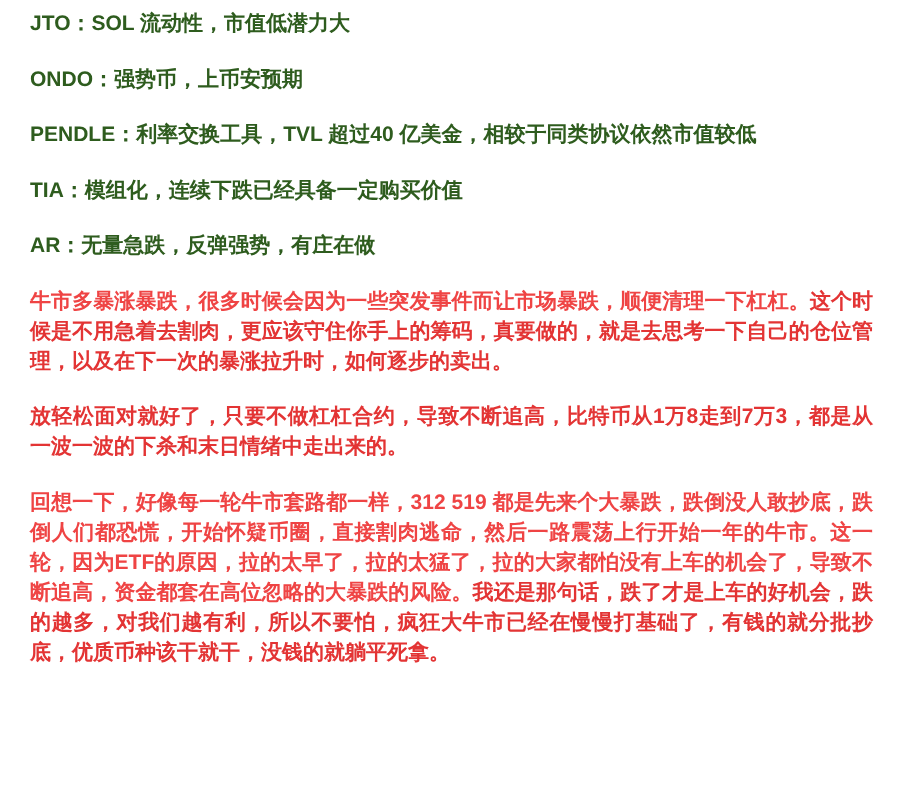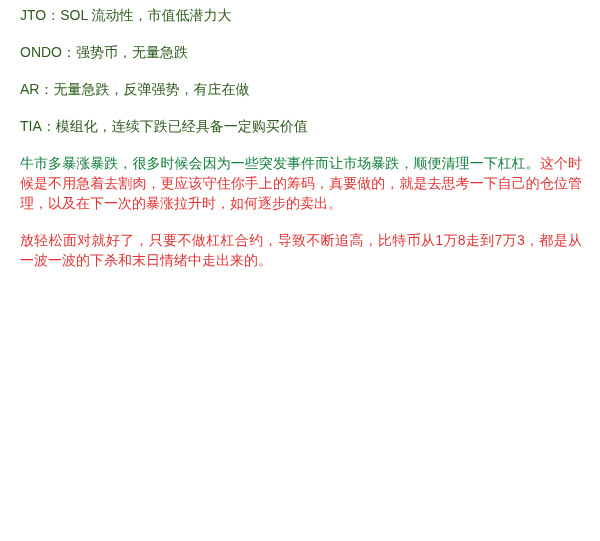--- a/index.html
+++ b/index.html
@@ -8,45 +8,47 @@
     background: #ffffff;
   }
   .doc {
     box-sizing: border-box;
     width: 600px;
     height: 541px;
     padding: 5px 18px 0 20px;
     background: #ffffff;
     font-family: "Liberation Sans", "DejaVu Sans", sans-serif;
     font-size: 14px;
-    font-weight: normal;
+    font-weight: bold;
     line-height: 20px;
     text-align: justify;
     overflow: hidden;
   }
   .doc p {
     margin: 0 0 17px 0;
   }
   .green { color: #2e5c1e; }
-  .black { color: #15803d; }
+  .black { color: #ef4444; }
   .red   { color: #e33434; }
 </style>
 </head>
 <body>
 
 <div class="doc">
 
   <p class="green">JTO：SOL 流动性，市值低潜力大</p>
 
-  <p class="green">ONDO：强势币，无量急跌</p>
+  <p class="green">ONDO：强势币，上币安预期</p>
 
+  <p class="green">PENDLE：利率交换工具，TVL 超过40 亿美金，相较于同类协议依然市值较低</p>
+
+  <p class="green">TIA：模组化，连续下跌已经具备一定购买价值</p>
 
   <p class="green">AR：无量急跌，反弹强势，有庄在做</p>
-
-  <p class="green">TIA：模组化，连续下跌已经具备一定购买价值</p>
 
   <p><span class="black">牛市多暴涨暴跌，很多时候会因为一些突发事件而让市场暴跌，顺便清理一下杠杠。</span><span class="red">这个时候是不用急着去割肉，更应该守住你手上的筹码，真要做的，就是去思考一下自己的仓位管理，以及在下一次的暴涨拉升时，如何逐步的卖出。</span></p>
 
 
   <p><span class="red">放轻松面对就好了，只要不做杠杠合约，导致不断追高，比特币从1万8走到7万3，都是从一波一波的下杀和末日情绪中走出来的。</span></p>
 
+  <p><span class="black">回想一下，好像每一轮牛市套路都一样，312 519 都是先来个大暴跌，跌倒没人敢抄底，跌倒人们都恐慌，开始怀疑币圈，直接割肉逃命，然后一路震荡上行开始一年的牛市。这一轮，因为ETF的原因，拉的太早了，拉的太猛了，拉的大家都怕没有上车的机会了，导致不断追高，资金都套在高位忽略的大暴跌的风险。</span><span class="red">我还是那句话，跌了才是上车的好机会，跌的越多，对我们越有利，所以不要怕，疯狂大牛市已经在慢慢打基础了，有钱的就分批抄底，优质币种该干就干，没钱的就躺平死拿。</span></p>
 
 </div>
 
 </body></html>

